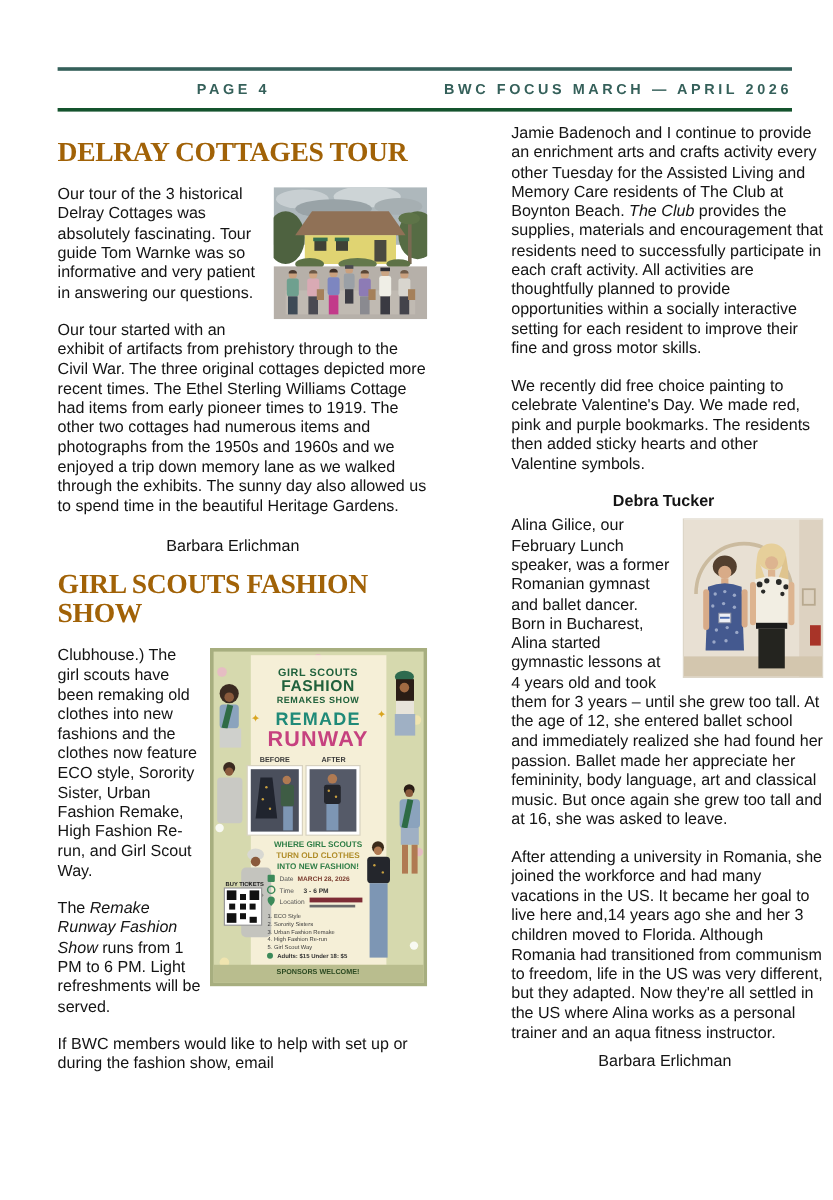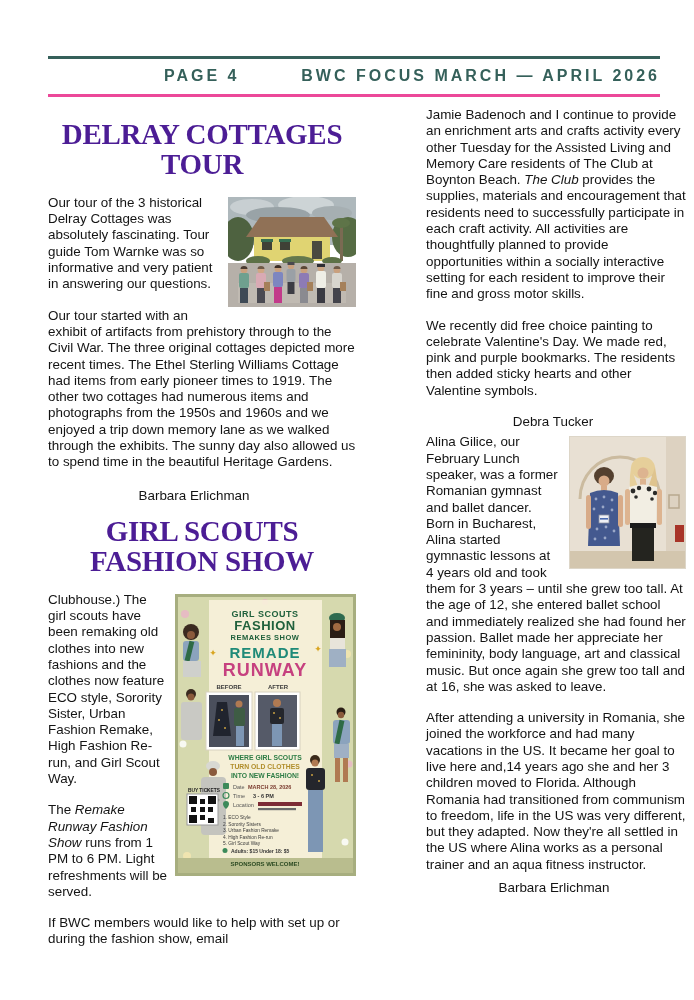--- a/index.html
+++ b/index.html
@@ -1,29 +1,29 @@
 <!DOCTYPE html>
 <html><head>
 <meta charset="utf-8">
 <style>
   html,body{margin:0;padding:0;background:#ffffff;}
   .page{position:relative;width:694px;height:1000px;background:#fff;overflow:hidden;
         font-family:"Liberation Sans",sans-serif;color:#141414;}
   
-  .masthead{margin:56px 34px 0 48px;border-top:3px solid #35605a;border-bottom:3px solid #ec4899;
+  .masthead{margin:56px 34px 0 48px;border-top:3px solid #35605a;border-bottom:3px solid #14532d;
             padding:8px 0 9px 0;display:flex;align-items:center;
-            color:#35605a;font-weight:bold;font-size:16px;letter-spacing:3px;white-space:nowrap;}
+            color:#35605a;font-weight:bold;font-size:12px;letter-spacing:3px;white-space:nowrap;}
   .masthead .pg{margin-left:116px;}
   .masthead .ttl{margin-left:auto;margin-right:0px;}
   
   .cols{display:flex;margin:10px 8px 0 48px;}
   .col-left{width:308px;margin-right:70px;flex:none;}
   .col-right{width:260px;flex:none;}
-  h2{font-family:"Liberation Serif",serif;font-weight:bold;color:#4c1d95;text-align:center;
-     font-size:29px;margin:12px 0 15px 0;letter-spacing:-0.3px;line-height:1.05;}
+  h2{font-family:"Liberation Serif",serif;font-weight:bold;color:#a16207;
+     font-size:23px;margin:12px 0 15px 0;letter-spacing:-0.3px;line-height:1.05;}
   h2 .it{font-style:italic;}
   p{font-size:13.4px;line-height:16.3px;margin:0 0 15px 0;}
   .byline{text-align:center;padding-right:16px;margin:2px 0 4px 0;}
   .it{font-style:italic;}
   .ph-right{float:right;margin:2px 0 4px 9px;}
   .flyer{float:right;margin:2px 0 6px 7px;}
   .clr{clear:both;}
   .flow::after{content:"";display:block;clear:both;}
   svg{display:block;}
 </style>
@@ -270,21 +270,21 @@
         <p><span>If BWC members would like to help with set up or during the fashion show, email </span></p>
 
       </section>
     </div>
 
     <div class="col-right">
 
       <section>
         <p><span>Jamie Badenoch and I continue to provide an enrichment arts and crafts activity every other Tuesday for the Assisted Living and Memory Care residents of The Club at Boynton Beach. </span><span class="it">The Club</span><span> provides the supplies, materials and encouragement  that residents need to successfully participate in each craft activity. All activities are thoughtfully planned to provide opportunities within a socially interactive setting for each resident to improve their fine and gross motor skills.</span></p>
         <p>We recently did free choice painting to celebrate Valentine's Day. We made red, pink and purple bookmarks. The residents then added sticky hearts and other Valentine symbols.</p>
-        <p class="byline" style="padding-right:6px;">Debra Tucker</p>
+        <p class="byline" style="padding-right:6px;font-weight:bold;">Debra Tucker</p>
       </section>
 
       <section>
         <div class="flow">
 
           <svg class="ph-right" width="115" height="131" viewBox="0 0 115 131" style="border:1px solid #ddd6c8;">
             <rect x="0" y="0" width="115" height="131" fill="#e8e0d3"></rect>
             <path d="M10,62 A40 42 0 0 1 90,62" fill="none" stroke="#cbbb9f" stroke-width="3"></path>
             <rect x="96" y="0" width="19" height="131" fill="#ddd2c1"></rect>
             <rect x="99" y="58" width="10" height="13" fill="none" stroke="#b8a98f" stroke-width="1.5"></rect>

